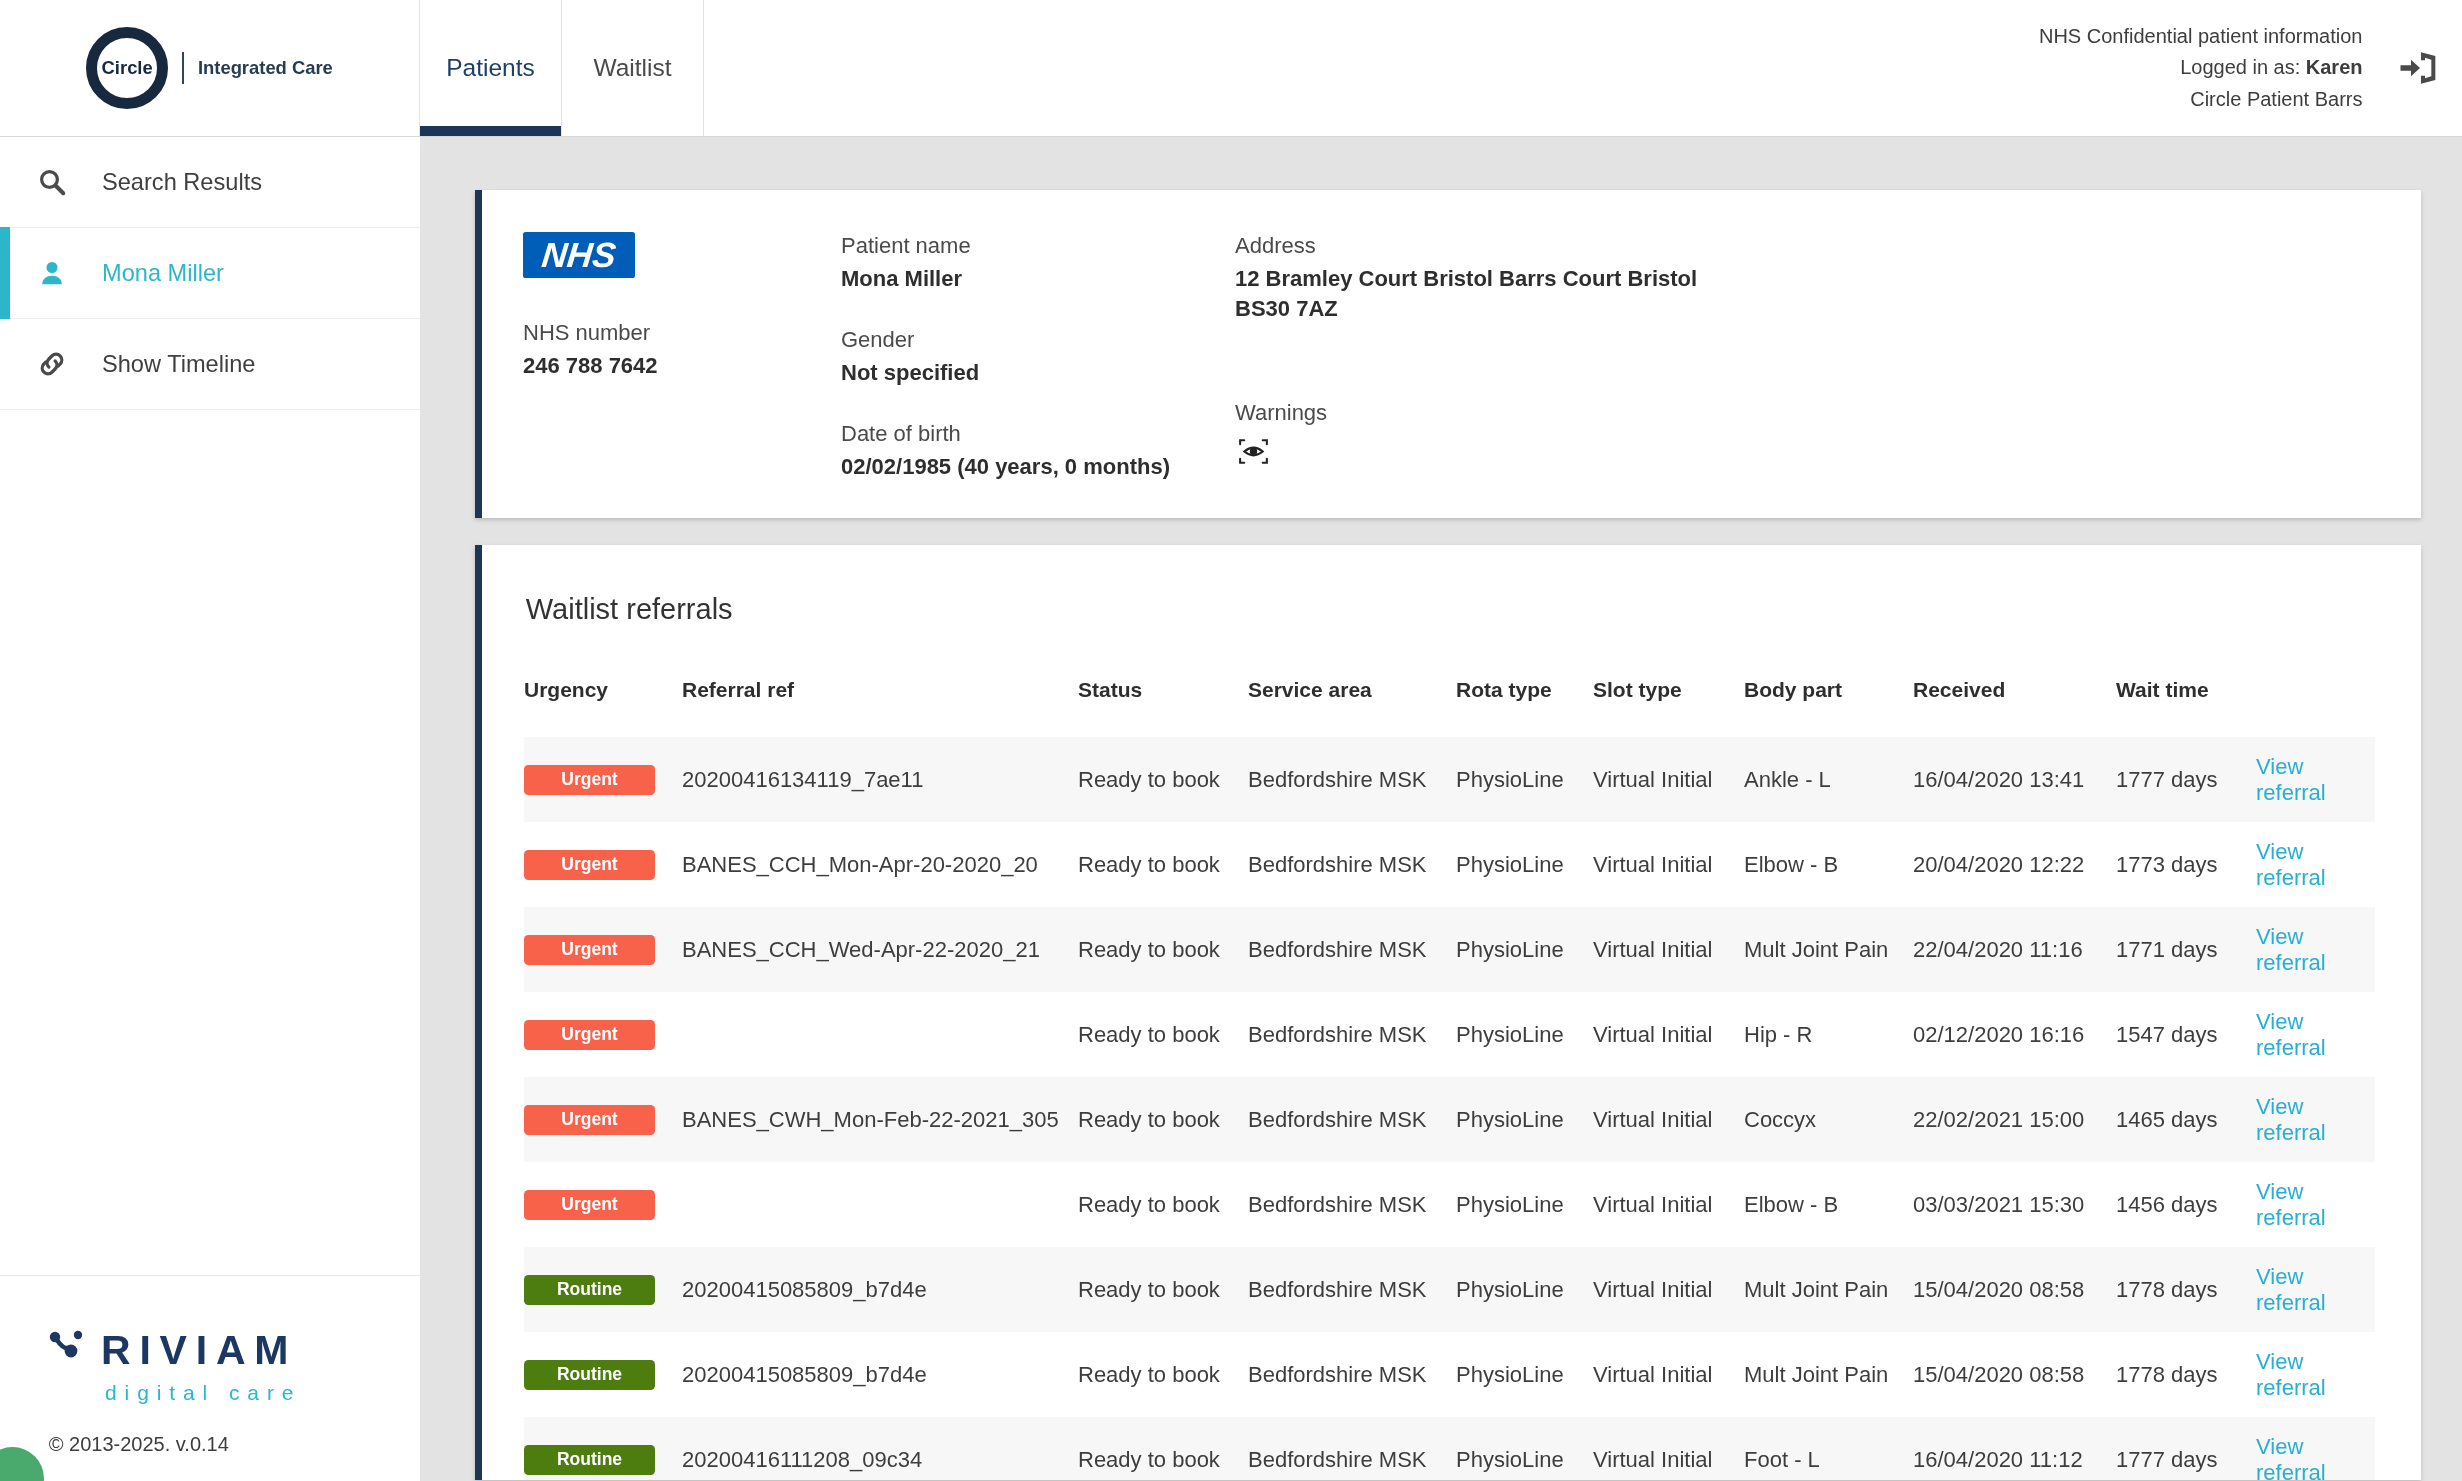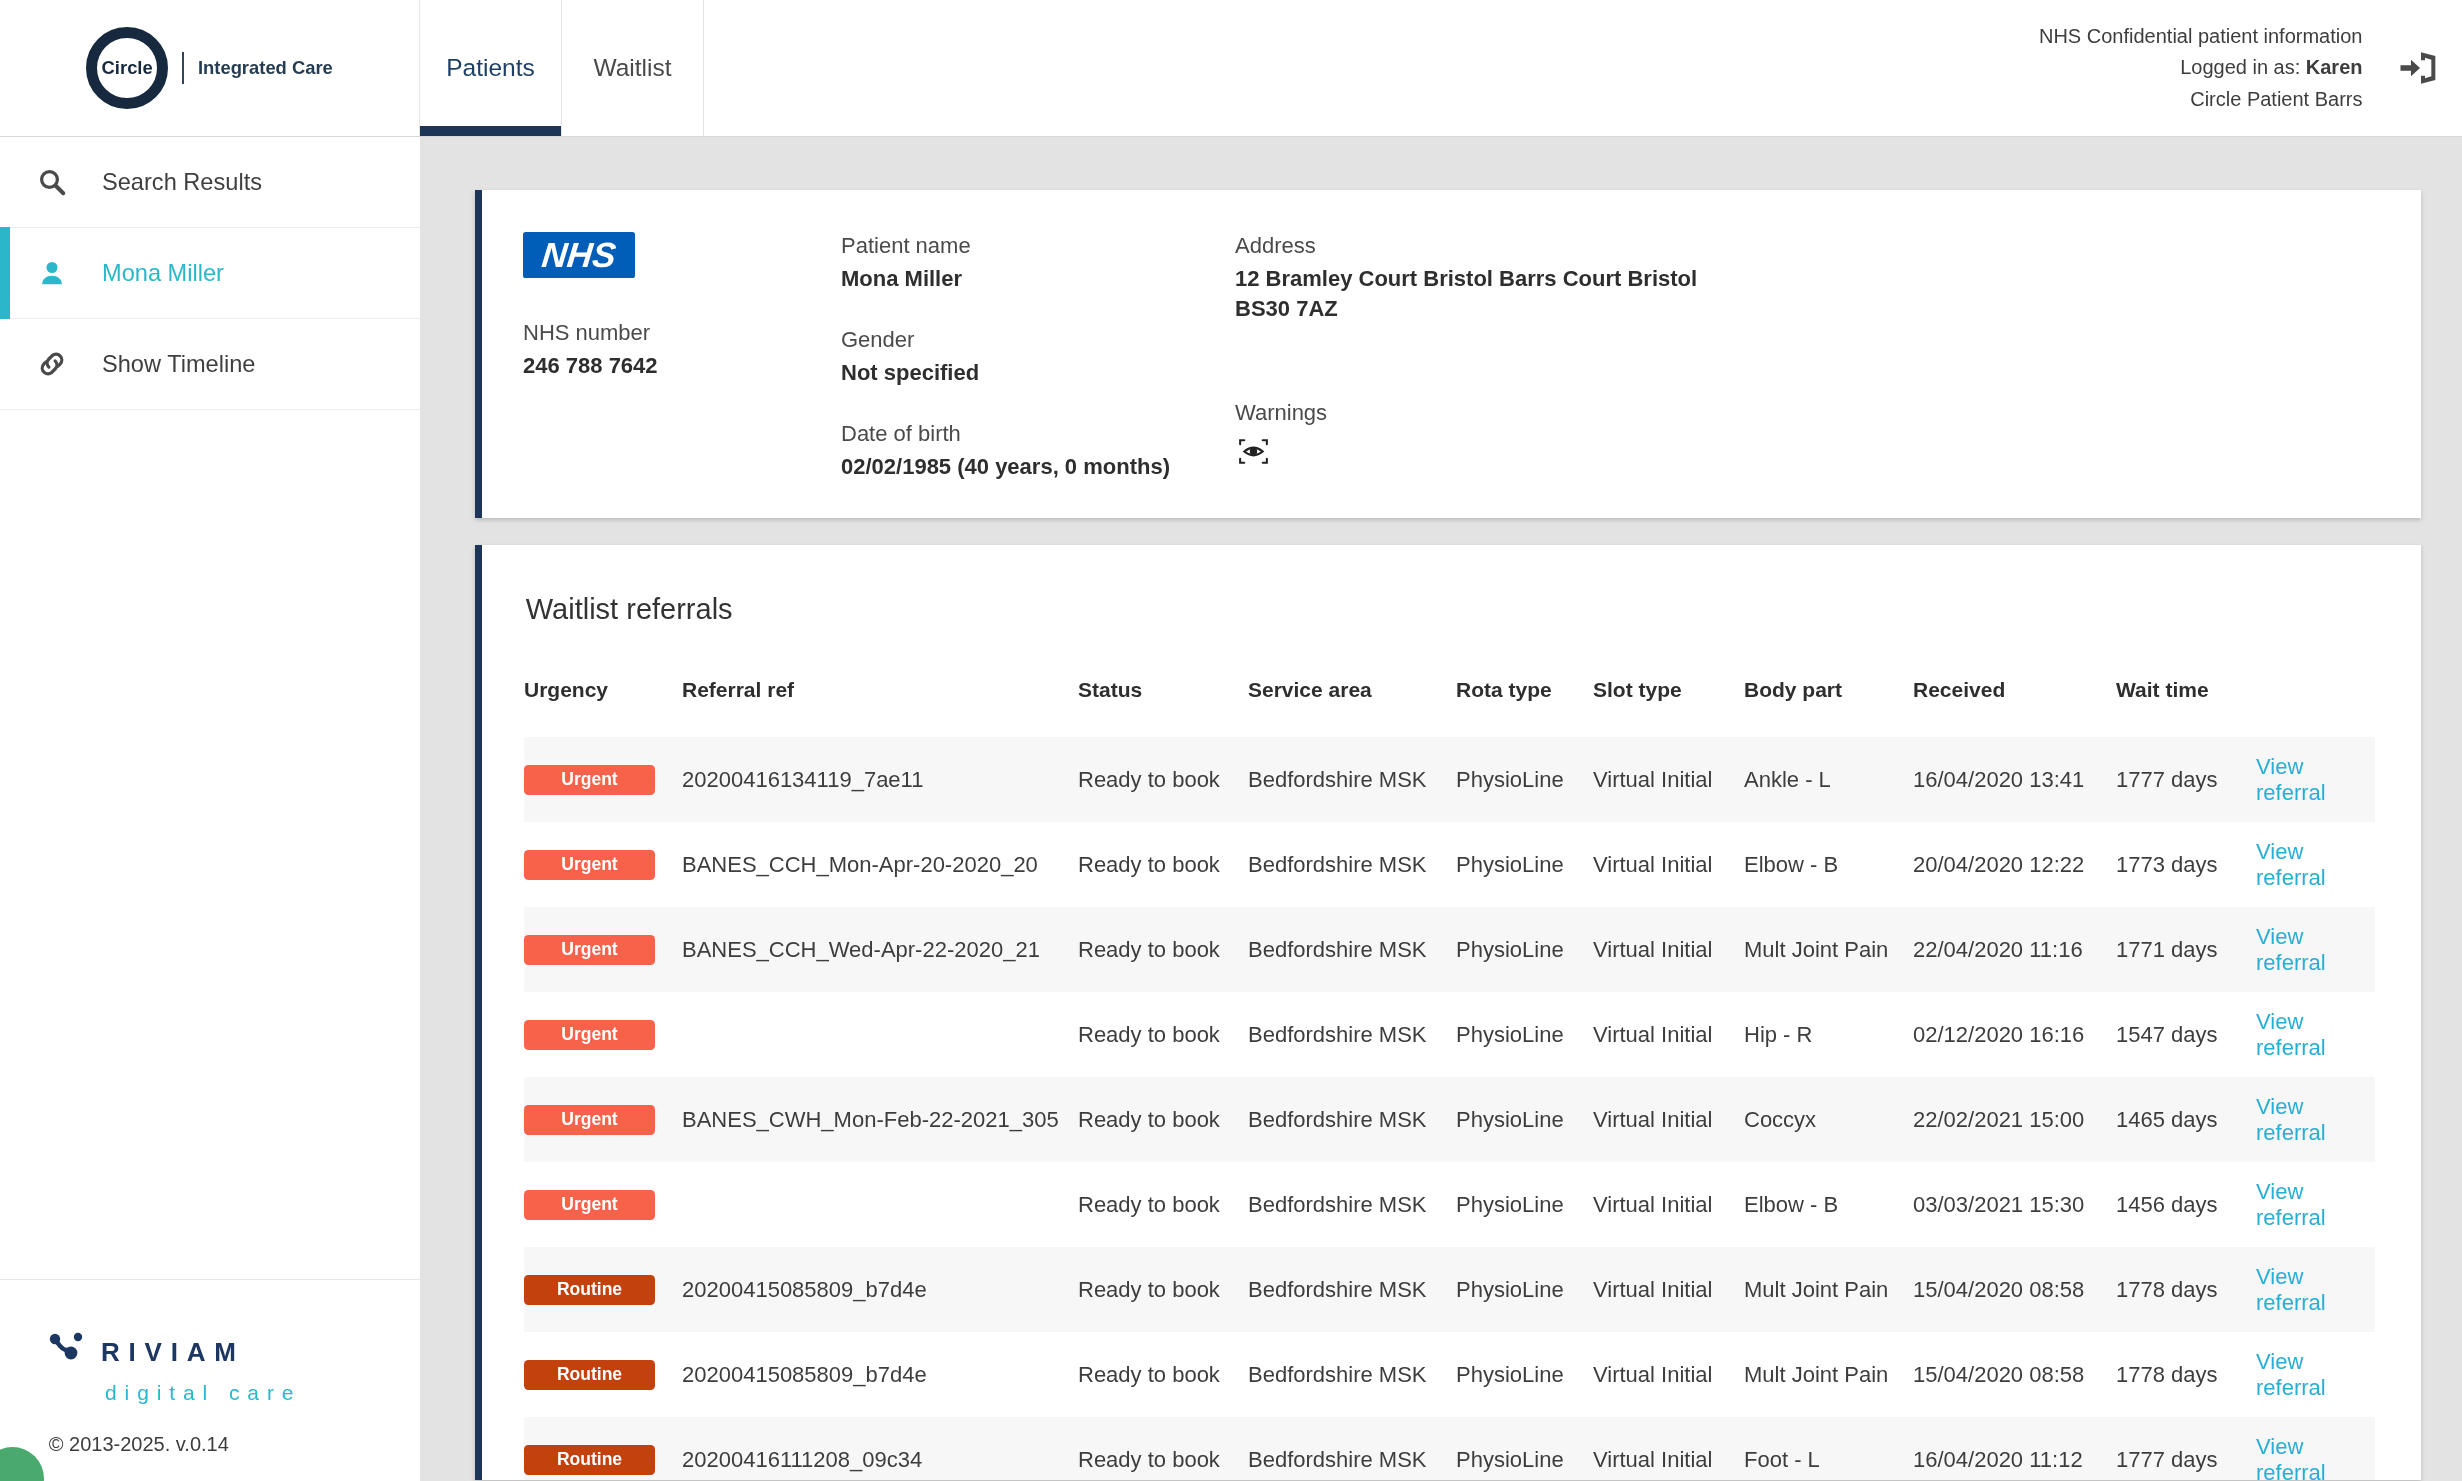--- a/index.html
+++ b/index.html
@@ -50,21 +50,21 @@
   .side-item .s-icon { width:30px; height:30px; flex:0 0 auto; }
   .side-item.active { color:#2bb6c9; }
   .side-item.active::before {
     content:""; position:absolute; left:0; top:-0.9px; bottom:-0.9px; width:9.6px; background:#2bb6c9;
   }
   .side-footer {
     position:absolute; left:0; right:0; bottom:26px; border-top:0.9px solid #e6e6e6;
     padding:51px 0 0 47px;
   }
   .riviam-row { display:flex; align-items:center; gap:14px; }
-  .riviam-text { font-size:26px; font-weight:bold; color:#1d3763; letter-spacing:8.8px; }
+  .riviam-text { font-size:41px; font-weight:bold; color:#1d3763; letter-spacing:8.8px; }
   .tagline { margin:7px 0 0 58px; color:#25b8cf; font-size:21px; letter-spacing:7.9px; }
   .copyright { margin:28px 0 0 1.8px; font-size:20px; color:#3d3d3d; }
   .chat-bubble {
     position:absolute; left:-19px; bottom:-28px; width:63px; height:63px; border-radius:50%;
     background:#4aa96c; z-index:10;
   }
 
   
   .main {
     position:absolute; left:420px; top:137px; right:0; bottom:0; background:#e3e3e3;
@@ -103,21 +103,21 @@
     align-items:center;
   }
   .wl-head { font-weight:bold; font-size:21px; color:#2e2e2e; padding:12.3px 0 35px; }
   .wl-row { height:85px; font-size:22px; color:#3d3d3d; }
   .wl-row:nth-child(odd) { background:#f7f7f7; }
   .badge {
     width:131px; height:30px; border-radius:4.4px; color:#fff; font-size:17.5px; font-weight:bold;
     display:flex; align-items:center; justify-content:center;
   }
   .badge-urgent { background:#f8624a; }
-  .badge-routine { background:#c2410c; }
+  .badge-routine { background:#4d7c0f; }
   .view-link { color:#29aed3; cursor:pointer; }
   .cell-ref { padding-right:17.5px; overflow:hidden; white-space:nowrap; }
 </style>
 </head>
 <body>
 
 <div class="header">
   <div class="logo-block">
     <div class="circle-ring">
       <span>Circle</span>

